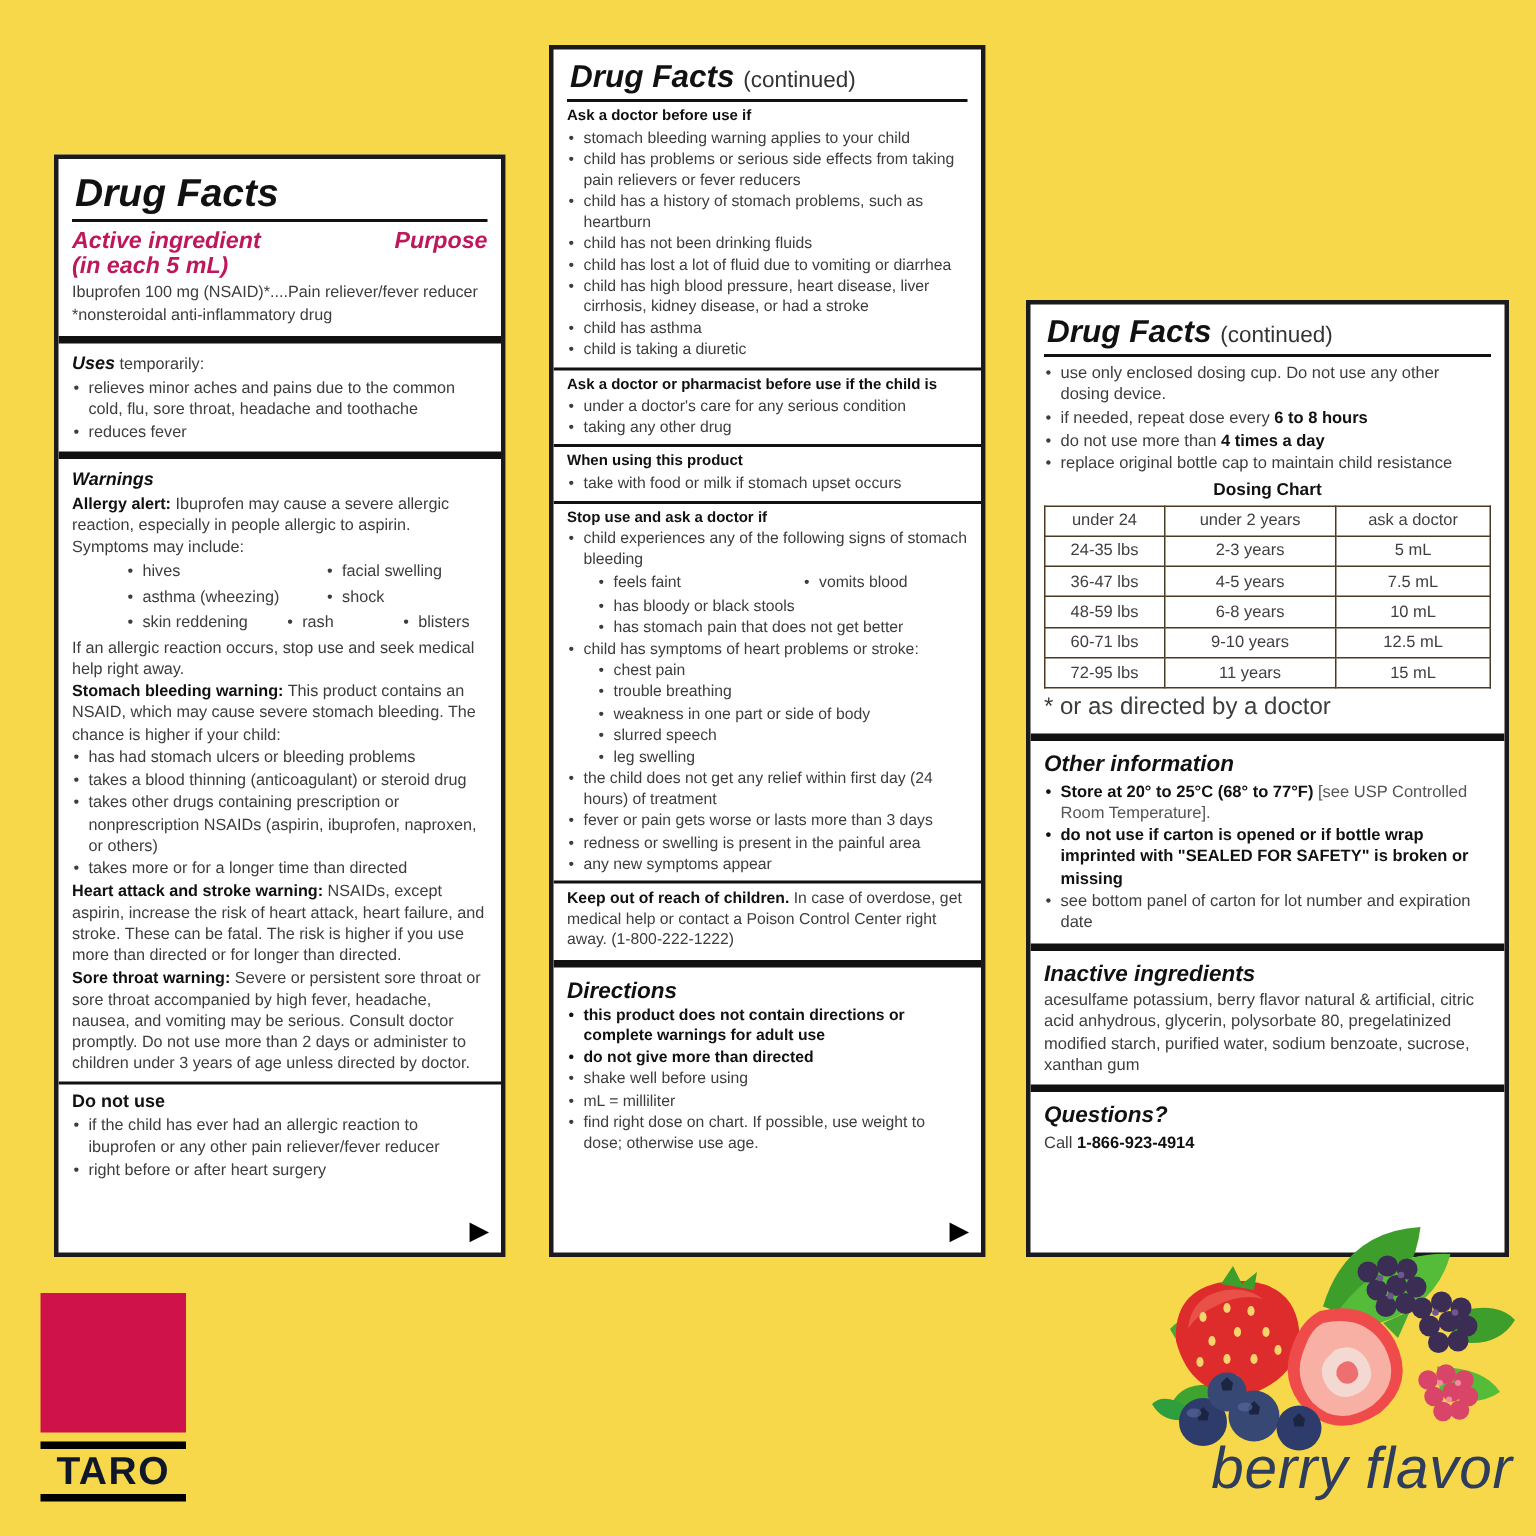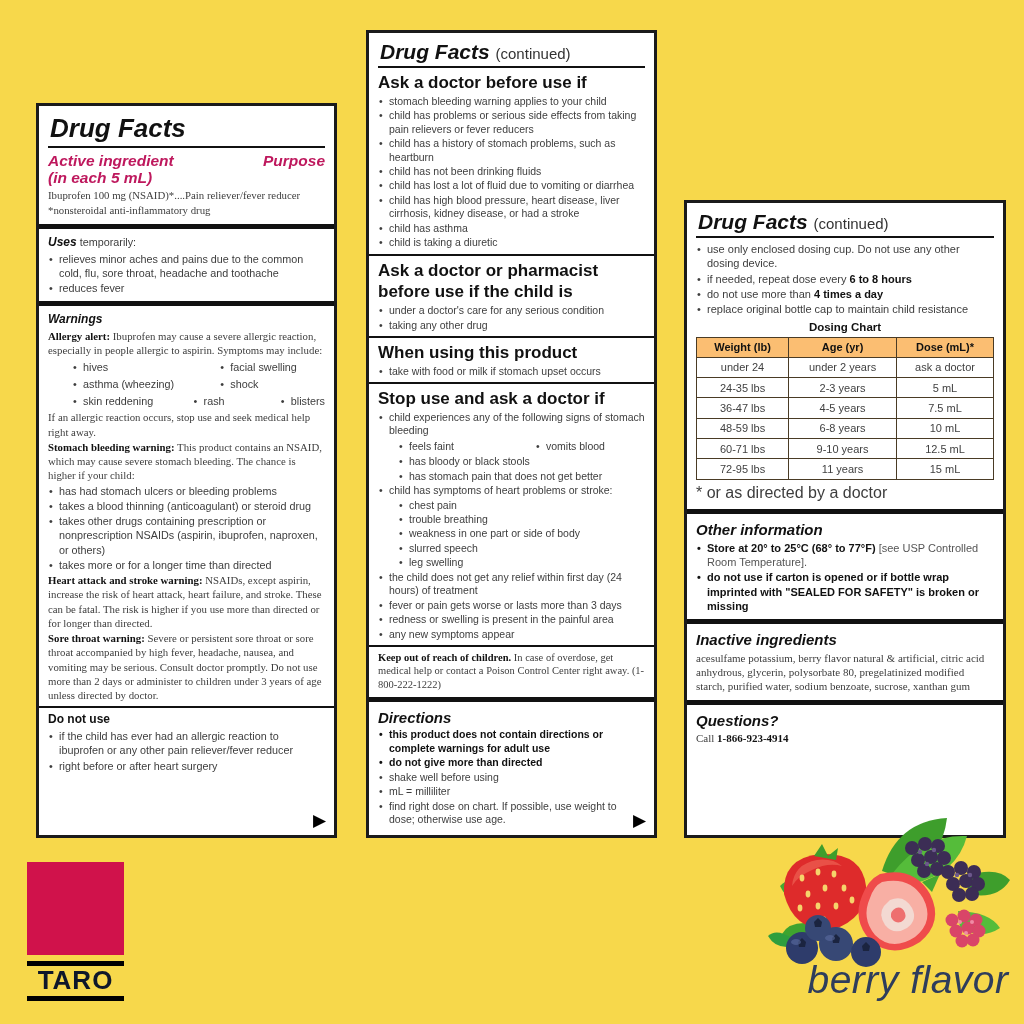--- a/index.html
+++ b/index.html
@@ -14,29 +14,29 @@
   .p1 .df-title{font-size:26px;line-height:1.1;padding:2px 0 3px 2px;}
   .p2 .df-title,.p3 .df-title{font-size:21px;line-height:1.1;padding:1px 0 3px 2px;}
   .cont{font-style:normal;font-weight:normal;font-size:15px;color:#333;}
   .rule2{height:2px;background:#111;margin:0 0 4px 0;}
   .sep5{height:5px;background:#111;margin:6px -9px;}
   .sep2{height:2px;background:#111;margin:4px -9px;}
   .h-sec{font-style:italic;font-weight:bold;color:#111;font-size:15px;}
   .p1 .h-sec{font-size:12px;}
   .h-sub{font-weight:bold;color:#111;}
   .p1 .h-sub{font-size:12px;}
-  .p2 .h-sub{font-size:17px;}
+  .p2 .h-sub{font-size:10px;}
   .b{font-weight:bold;color:#111;}
-  .t{margin:1px 0;font-family:Liberation Serif, serif;}
+  .t{margin:1px 0;}
   p{margin:2px 0;}
   .bl{position:relative;padding-left:11px;margin:1px 0;}
   .bl::before{content:"\2022";position:absolute;left:1px;top:0;color:#3d3d3d;}
   .bl.b::before{color:#111;}
   .sub{margin-left:20px;}
-  .symrow{display:flex;padding-left:24px;margin:1px 0;}
+  .symrow{display:flex;padding-left:24px;margin:1px 12px;}
   .symrow .c1{width:138px;}
   .symrow .c2{width:96px;}
   .symrow .c3{flex:1;}
   .tworow{display:flex;padding-left:20px;margin:1px 0;}
   .tworow .c1{width:126px;}
   .active-head{display:flex;justify-content:space-between;align-items:flex-start;}
   .ai{font-style:italic;font-weight:bold;color:#be185d;font-size:15.5px;line-height:1.15;}
   .arrow{position:absolute;right:8px;bottom:6px;font-size:17px;color:#000;line-height:1;}
   .chart-title{text-align:center;font-weight:bold;color:#111;font-size:11.5px;margin:3px 0 2px;}
   table.dose{width:100%;border-collapse:collapse;}
@@ -179,25 +179,20 @@
     <div class="df-title"><span>Drug Facts</span> <span class="cont">(continued)</span></div>
     <div class="rule2"></div>
     <div>
       <div class="bl">use only enclosed dosing cup. Do not use any other dosing device.</div>
       <div class="bl"><span>if needed, repeat dose every </span><span class="b">6 to 8 hours</span></div>
       <div class="bl"><span>do not use more than </span><span class="b">4 times a day</span></div>
       <div class="bl">replace original bottle cap to maintain child resistance</div>
       <div class="chart-title">Dosing Chart</div>
       <table class="dose">
         <tbody>
-            <tr>
-          <th>Weight (lb)</th>
-          <th>Age (yr)</th>
-          <th>Dose (mL)*</th>
-        </tr>
         <tr>
               <td>under 24</td>
               <td>under 2 years</td>
               <td>ask a doctor</td>
             </tr>
         <tr>
               <td>24-35 lbs</td>
               <td>2-3 years</td>
               <td>5 mL</td>
             </tr>
@@ -223,20 +218,21 @@
             </tr>
       </tbody>
         </table>
       <div class="footnote">* or as directed by a doctor</div>
     </div>
     <div class="sep5"></div>
     <div>
       <div class="h-sec">Other information</div>
       <div class="bl b"><span>Store at 20° to 25°C (68° to 77°F)</span> <span style="font-weight:normal;color:#555;">[see USP Controlled Room Temperature].</span></div>
       <div class="bl b">do not use if carton is opened or if bottle wrap imprinted with "SEALED FOR SAFETY" is broken or missing</div>
+      <div class="bl">see bottom panel of carton for lot number and expiration date</div>
     </div>
     <div class="sep5"></div>
     <div>
       <div class="h-sec">Inactive ingredients</div>
       <p class="t">acesulfame potassium, berry flavor natural &amp; artificial, citric acid anhydrous, glycerin, polysorbate 80, pregelatinized modified starch, purified water, sodium benzoate, sucrose, xanthan gum</p>
     </div>
     <div class="sep5"></div>
     <div>
       <div class="h-sec">Questions?</div>
       <p class="t"><span>Call </span><span class="b">1-866-923-4914</span></p>

